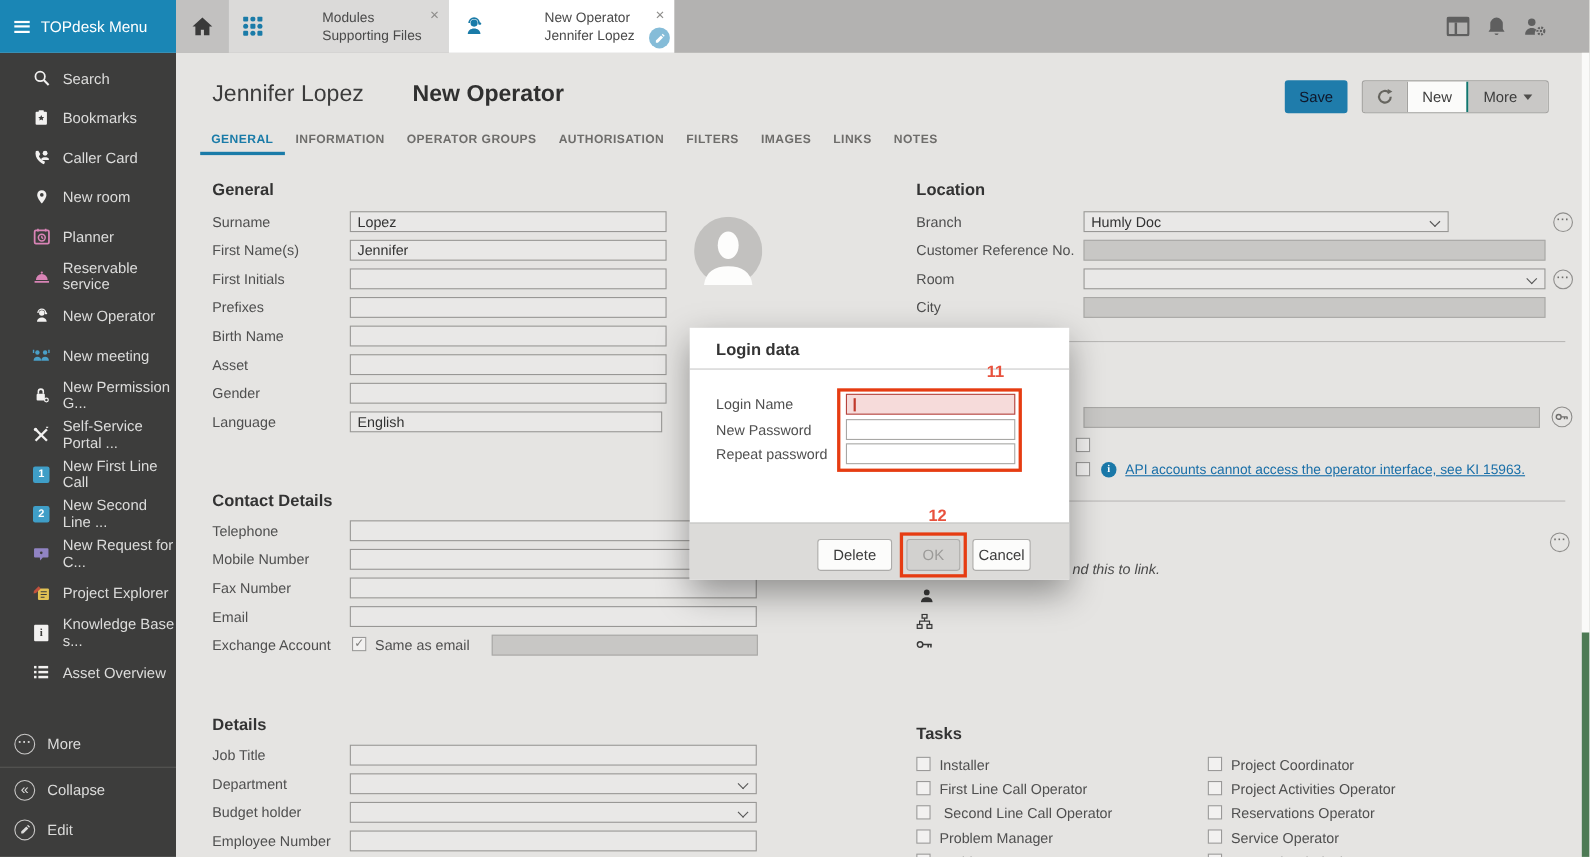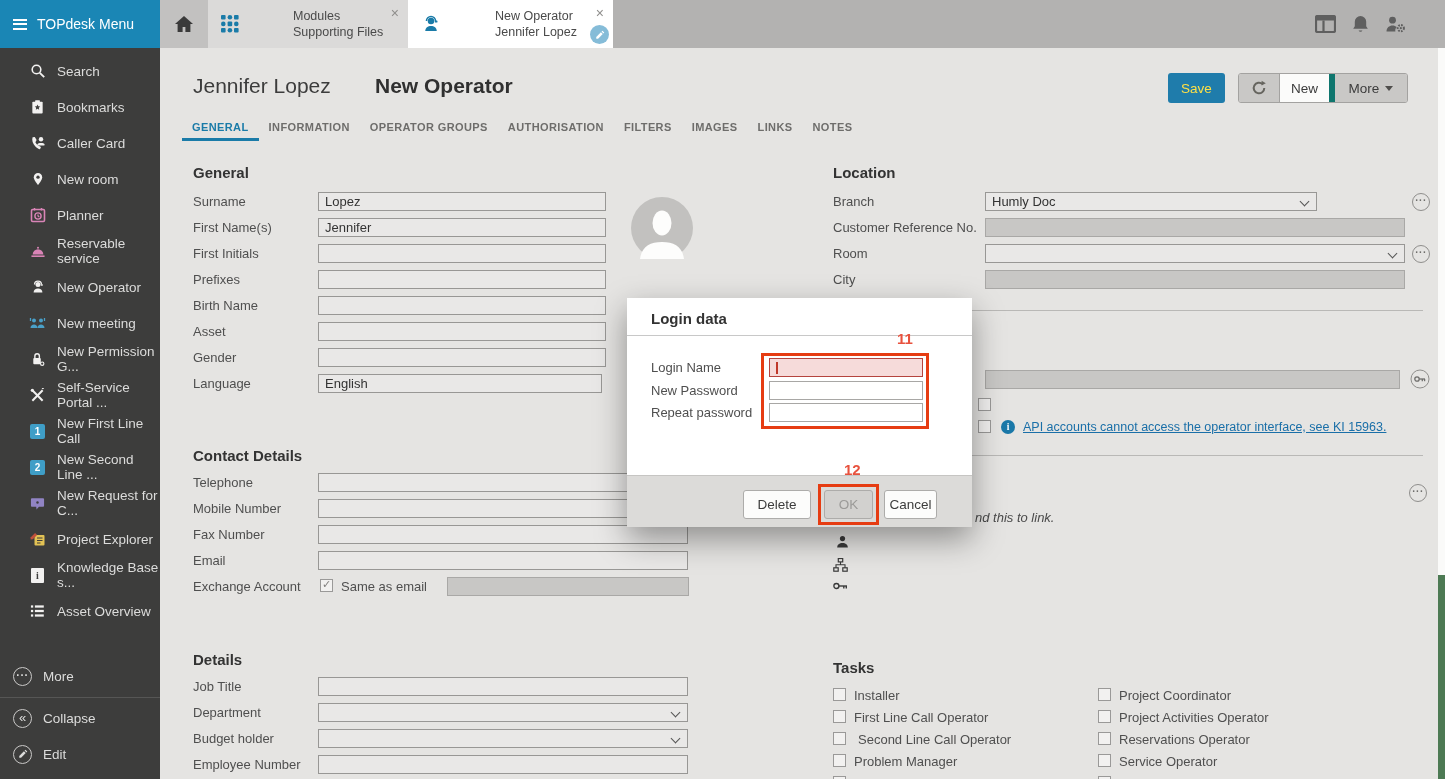--- a/index.html
+++ b/index.html
@@ -33,25 +33,25 @@
   .circle-icon { width:19px; height:19px; border:1.5px solid #c9c8c7; border-radius:50%; color:#dcdcdb; display:flex; align-items:center; justify-content:center; flex:0 0 auto; }
   .dots3::before { content:"···"; font-size:11px; letter-spacing:.5px; font-weight:bold; margin-top:-3px; }
   .chevleft::before { content:"«"; font-size:13px; margin-top:-2px; }
   .side-divider { position:absolute; left:0; top:649px; width:160px; border-top:1px solid #565655; }
 
   
   .content { position:absolute; left:160px; top:48px; width:1285px; height:731px; background:#e5e4e2; z-index:1; }
   .person-name { position:absolute; left:33px; top:26px; font-size:21px; color:#3c3c3c; }
   .page-title  { position:absolute; left:215px; top:26px; font-size:21px; font-weight:bold; color:#303030; }
 
-  .save-btn { position:absolute; left:1008px; top:25px; width:57px; height:30px; background:#1f7cab; border-radius:3px; color:#fde047; font-size:13.5px; display:flex; align-items:center; justify-content:center; cursor:pointer; }
+  .save-btn { position:absolute; left:1008px; top:25px; width:57px; height:30px; background:#1f7cab; border-radius:3px; color:#0f172a; font-size:13.5px; display:flex; align-items:center; justify-content:center; cursor:pointer; }
   .btn-group { position:absolute; left:1078px; top:25px; height:30px; display:flex; border:1px solid #a3a2a0; border-radius:3px; overflow:hidden; }
   .seg { display:flex; align-items:center; justify-content:center; font-size:13.5px; color:#3c3c3c; cursor:pointer; }
   .seg-refresh { width:40px; background:#c9c8c6; }
-  .seg-new { width:56px; background:#fbfbfa; border-left:1px solid #a3a2a0; border-right:6px solid #0f766e; }
+  .seg-new { width:56px; background:#fbfbfa; border-left:1px solid #a3a2a0; border-right:2px solid #0f766e; }
   .seg-more { width:72px; background:#c9c8c6; gap:6px; }
   .caret-down { width:0; height:0; border-left:4px solid transparent; border-right:4px solid transparent; border-top:5px solid #4f4e4c; }
 
   .ptabs { position:absolute; left:22px; top:69px; display:flex; }
   .ptab { padding:4px 10px 8px 10px; font-size:11px; font-weight:bold; color:#6e6d6b; letter-spacing:.4px; cursor:pointer; }
   .ptab.active { color:#1a7ba8; border-bottom:3px solid #1a7ba8; padding-bottom:5px; }
 
   .heading { position:absolute; font-size:15px; font-weight:bold; color:#333; }
   .flabel { position:absolute; font-size:13px; color:#4f4f4f; height:18px; line-height:18px; white-space:nowrap; }
   .finput { position:absolute; height:19px; background:#e9e8e7; border:1px solid #989795; font-size:13px; color:#333; line-height:17px; padding:0 6px; white-space:nowrap; overflow:hidden; }

